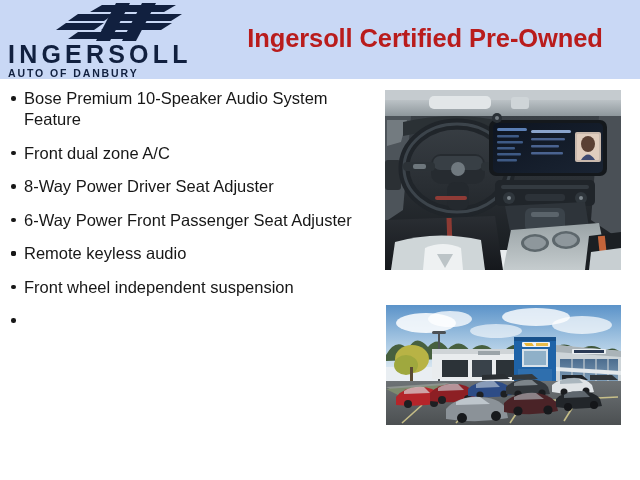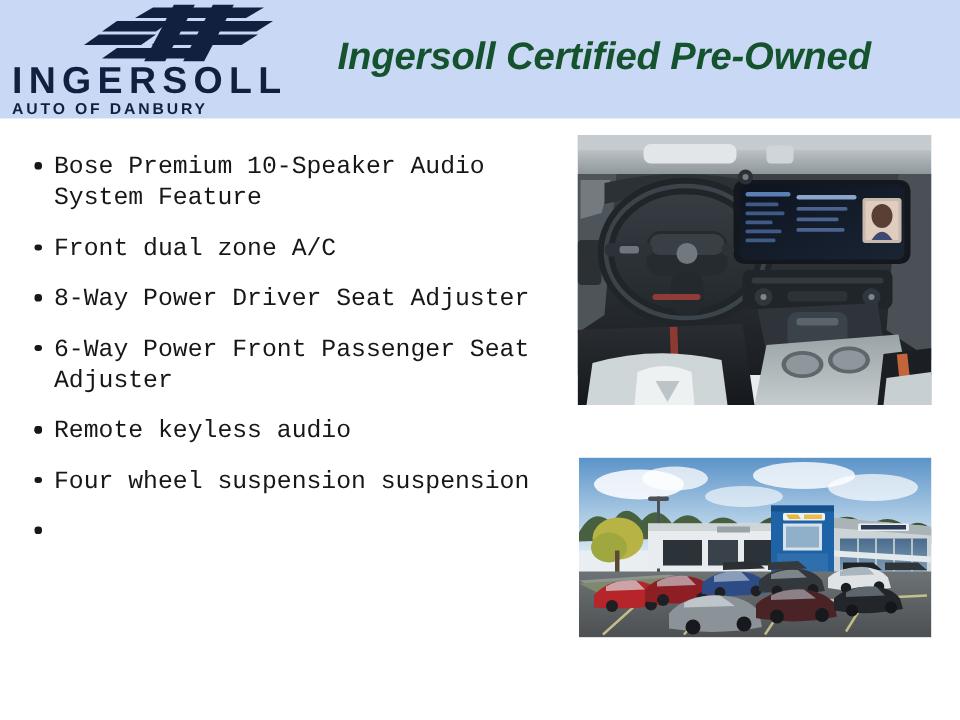--- a/index.html
+++ b/index.html
@@ -69,36 +69,35 @@
   }
 
   
   #header-title {
     position: absolute;
     left: 225px;
     top: 24px;
     width: 400px;
     font-size: 25.5px;
     font-weight: bold;
-    color: #14532d;
+    color: #b91c1c;
+    text-align: center;
     letter-spacing: -0.1px;
     white-space: nowrap;
-    font-style: italic;
   }
 
   
   #feature-list {
     position: absolute;
     left: 0px;
     top: 88px;
     width: 372px;
-    margin: 12px;
+    margin: 0;
     padding: 0;
     list-style: none;
-    font-family: Liberation Mono, monospace;
   }
   .feature-item {
     position: relative;
     padding-left: 24px;
     margin: 0 0 12.5px 0;
     font-size: 16.5px;
     line-height: 21px;
     color: #171717;
   }
   .feature-bullet {
@@ -186,21 +185,21 @@
   </li>
   <li class="feature-item">
     <span class="feature-bullet"></span>
   </li>
   <li class="feature-item">
     <span class="feature-bullet"></span>
     <span>Remote keyless audio</span>
   </li>
   <li class="feature-item">
     <span class="feature-bullet"></span>
-    <span>Four wheel suspension suspension</span>
+    <span>Front wheel independent suspension</span>
   </li>
   <li class="feature-item">
     <span class="feature-bullet"></span>
   </li>
 </ul>
 
 <div class="photo" id="photo-interior">
   <svg viewBox="0 0 236 180" preserveAspectRatio="none" xmlns="http://www.w3.org/2000/svg" aria-hidden="true">
     <defs>
       <linearGradient id="gDashTop" x1="0" y1="0" x2="0" y2="1">

